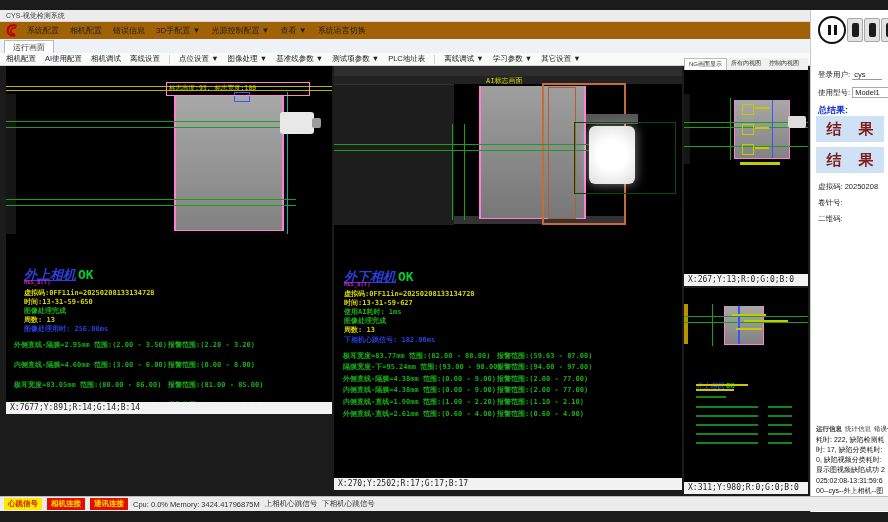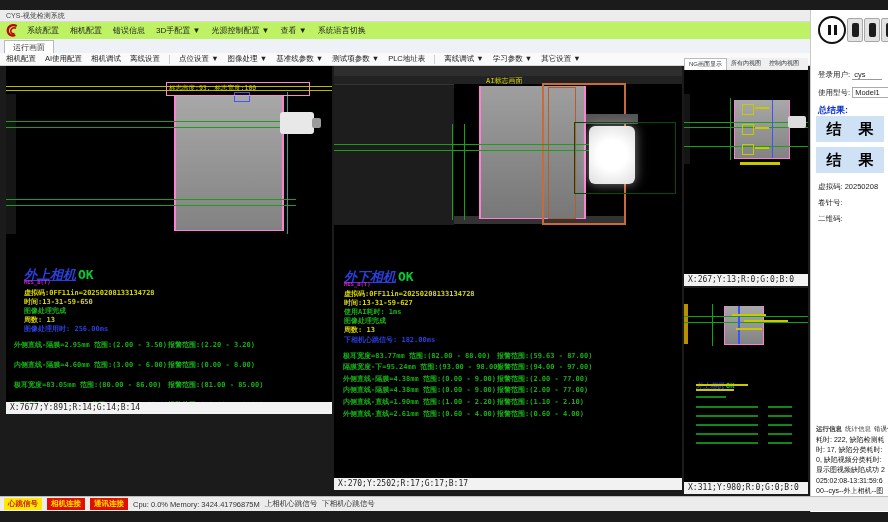--- a/index.html
+++ b/index.html
@@ -2,21 +2,21 @@
 <html><head>
 <meta charset="utf-8">
 <style>
   html,body{margin:0;padding:0;}
   body{width:888px;height:522px;position:relative;overflow:hidden;background:#1b1b1b;
        font-family:"Liberation Sans","DejaVu Sans",sans-serif;-webkit-font-smoothing:antialiased;}
   .abs{position:absolute;}
   
   #titlebar{left:0;top:10px;width:888px;height:12px;background:#ececec;border-bottom:1px solid #d8d8d8;
             font-size:7px;color:#444;line-height:12px;padding-left:6px;box-sizing:border-box;}
-  #menubar{left:0;top:22px;width:810px;height:17px;background:#bef264;display:flex;align-items:center;}
+  #menubar{left:0;top:22px;width:810px;height:17px;background:#a16207;display:flex;align-items:center;}
   #menubar .mitem{font-size:8px;color:#222;margin-right:11px;white-space:nowrap;}
   #logo{width:16px;height:15px;margin:0 6px 0 5px;}
   #tabrow{left:0;top:39px;width:810px;height:14px;background:#eef2f6;border-bottom:1px solid #c9c9c9;}
   #runtab{position:absolute;left:4px;top:1px;height:13px;padding:0 8px;background:#fff;border:1px solid #b9b9b9;
           border-bottom:none;font-size:8px;color:#333;line-height:13px;}
   #toolbar{left:0;top:53px;width:810px;height:13px;background:#fafafa;border-bottom:1px solid #d5d5d5;
            display:flex;align-items:center;padding-left:6px;box-sizing:border-box;}
   #toolbar .titem{font-size:7.5px;color:#222;margin-right:9px;white-space:nowrap;}
   .tsep{width:1px;height:9px;background:#cfcfcf;margin-right:9px;}
   
@@ -60,21 +60,21 @@
              background:#fff;display:flex;align-items:center;justify-content:center;gap:3px;}
   #pause-btn i{width:3px;height:10px;background:#111;display:block;}
   .sm-btn{position:absolute;top:8px;width:14px;height:22px;background:#e3e3e3;border:1px solid #a8a8a8;border-radius:2px;
           display:flex;align-items:center;justify-content:center;}
   .sm-btn i{width:7px;height:14px;background:#1c1c1c;border-radius:2px;display:block;}
   .sb-row{position:absolute;left:7px;font-size:7.5px;color:#222;white-space:nowrap;}
   .sb-val{border-bottom:1px solid #999;display:inline-block;min-width:26px;padding:0 2px;}
   .sb-box{display:inline-block;border:1px solid #aaa;background:#fff;min-width:36px;padding:0 2px;font-size:7.5px;}
   .blue-label{color:#1133cc;font-weight:bold;font-size:9px;}
   .result-box{position:absolute;left:5px;width:68px;height:26px;background:#cfe2f5;display:flex;align-items:center;justify-content:center;
-              font:bold 15px "DejaVu Serif",serif;color:#000000;letter-spacing:6px;text-indent:6px;}
+              font:bold 15px "DejaVu Serif",serif;color:#7f1d1d;letter-spacing:6px;text-indent:6px;}
   #info-tabs{position:absolute;left:5px;top:415px;display:flex;gap:3px;}
   #info-tabs span{font-size:6.5px;color:#333;white-space:nowrap;}
   #info-tabs span.active{font-weight:bold;}
   #info-box{position:absolute;left:5px;top:425px;width:69px;height:62px;font-size:7px;line-height:1.45;color:#111;
             overflow:hidden;word-break:break-all;}
   
   #statusbar{left:0;top:496px;width:888px;height:15px;background:#ececec;border-top:1px solid #bbb;
              display:flex;align-items:center;padding-left:4px;box-sizing:border-box;gap:5px;}
   .badge{font-size:7.5px;padding:1px 4px;font-weight:bold;white-space:nowrap;}
   .badge.yellow{background:#ffe900;color:#cc2200;}

